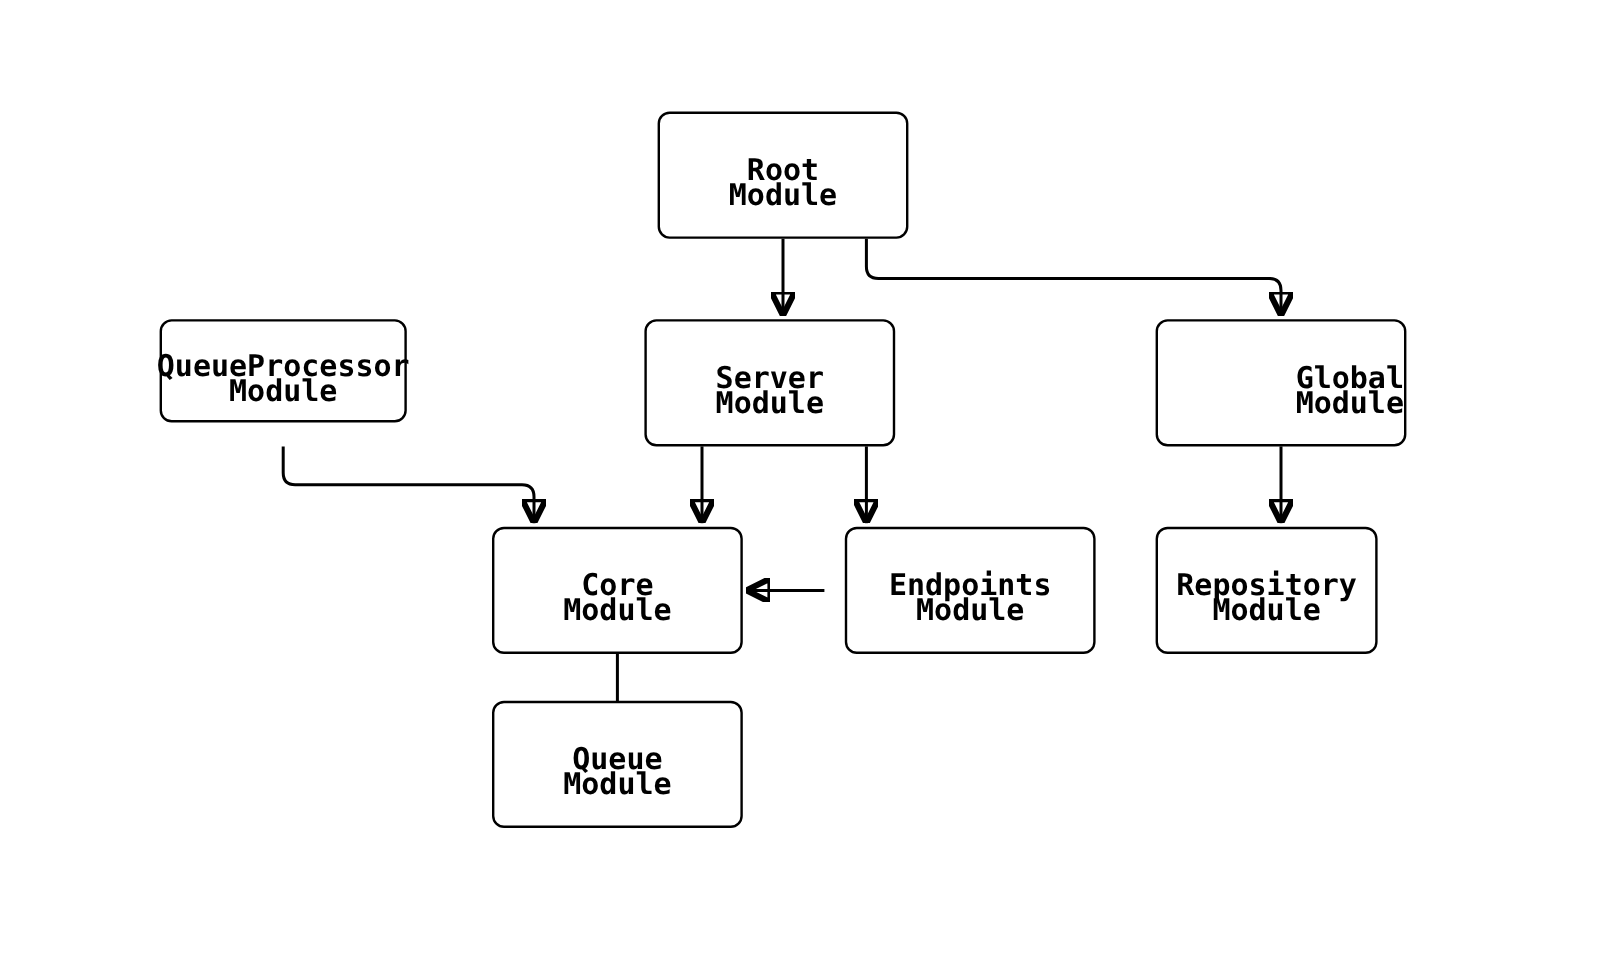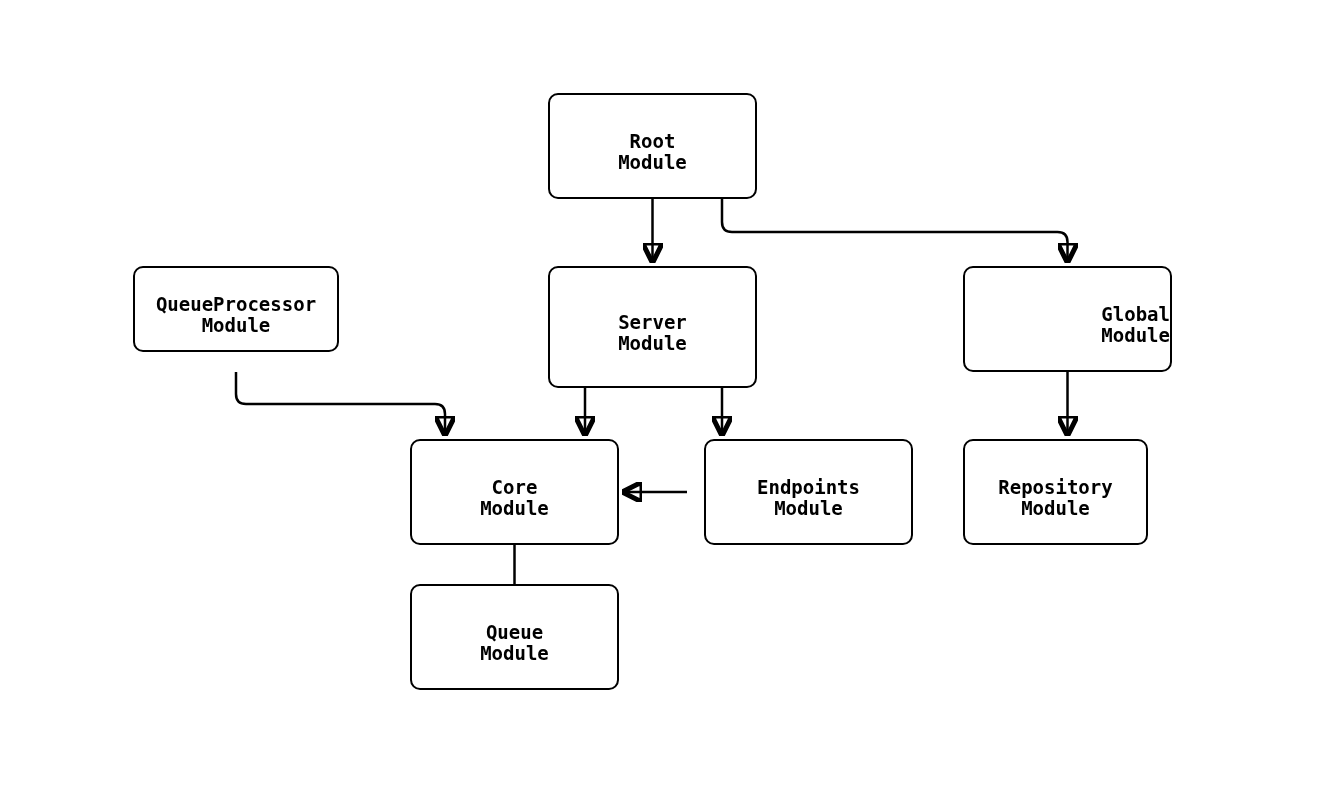--- a/index.html
+++ b/index.html
@@ -33,30 +33,30 @@
     background: #ffffff;
     border: 2.5px solid #000000;
     border-radius: 10px;
     display: flex;
     align-items: center;
     justify-content: center;
   }
   .node-label {
     white-space: pre-line;
     text-align: center;
-    font-size: 19px;
+    font-size: 25px;
     font-weight: bold;
     line-height: 21px;
     color: #000000;
     margin-top: 11px;
   }
   
   #n-root          { left: 548px; top:  93px; width: 209px; height: 106px; }
   #n-queueprocessor{ left: 133px; top: 266px; width: 206px; height: 86px; }
-  #n-server        { left: 548px; top: 266px; width: 209px; height: 122px; }
+  #n-server        { left: 537px; top: 266px; width: 209px; height: 106px; }
   #n-global        { left: 963px; top: 266px; width: 209px; height: 106px; justify-content: flex-end; }
   #n-core          { left: 410px; top: 439px; width: 209px; height: 106px; }
   #n-endpoints     { left: 704px; top: 439px; width: 209px; height: 106px; }
   #n-repository    { left: 963px; top: 439px; width: 185px; height: 106px; }
   #n-queue         { left: 410px; top: 584px; width: 209px; height: 106px; }
 </style>
 </head>
 <body>
 
 <div class="canvas">

